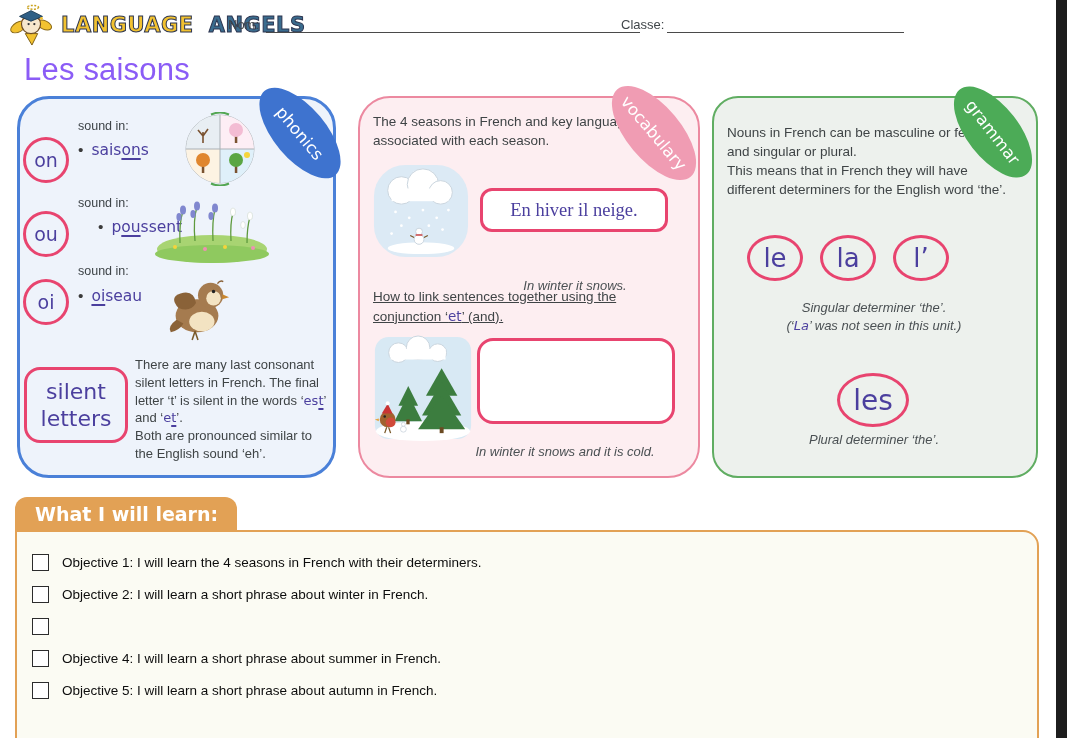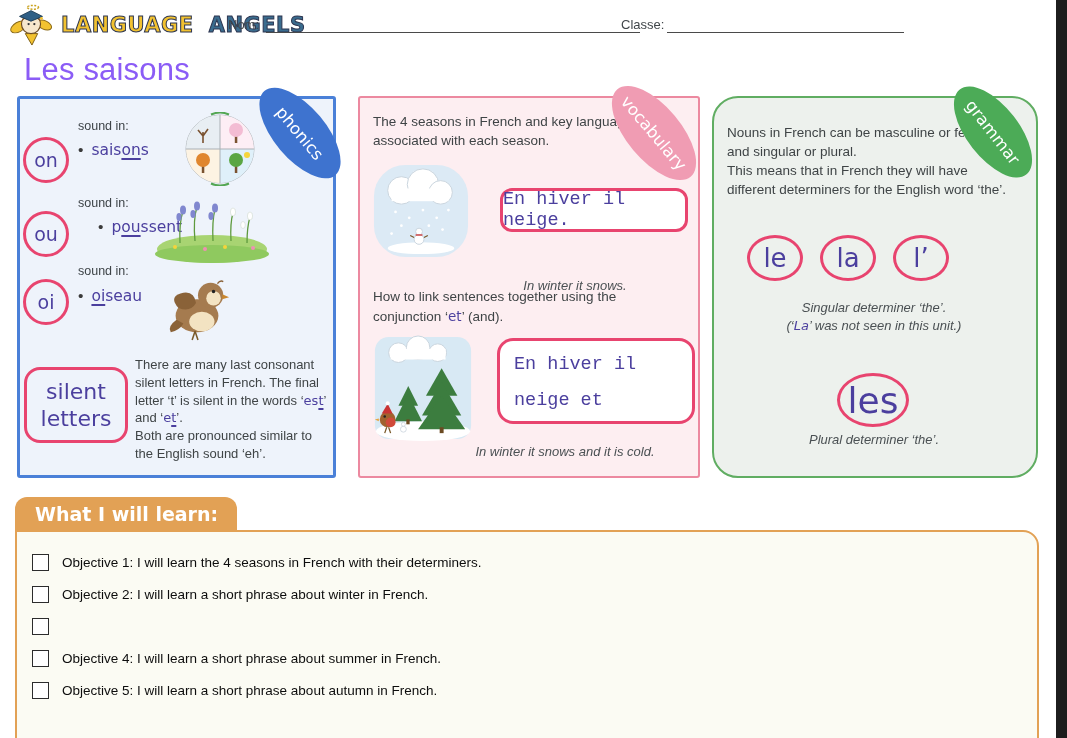--- a/index.html
+++ b/index.html
@@ -9,21 +9,21 @@
   
   .brand{left:10px;top:4px;display:flex;align-items:center;gap:9px;}
   .brand-txt{font-family:"DejaVu Sans",sans-serif;font-weight:800;font-size:21px;letter-spacing:.5px;
              -webkit-text-stroke:1px #2c3550;}
   .brand-lang{color:#f2c230;}
   .brand-ang{color:#3a6c8e;margin-left:6px;}
   .field-label{font-size:13px;color:#40464a;}
   .blank-line{border-bottom:1.4px solid #4a4a4a;height:18px;}
   .page-title{left:24px;top:40px;font-size:31px;color:#8b5cf6;letter-spacing:.2px;margin-top:12px;}
   
-  .panel{border-radius:3px;box-sizing:border-box;}
+  .panel{border-radius:32px;box-sizing:border-box;}
   .panel-phonics{left:17px;top:96px;width:319px;height:382px;background:#eef3fb;border:3px solid #4a80d8;}
   .panel-vocab{left:358px;top:96px;width:342px;height:382px;background:#fdeef1;border:2.5px solid #ec89a0;}
   .panel-grammar{left:712px;top:96px;width:326px;height:382px;background:#edf1ed;border:2.5px solid #60ad62;border-radius:26px;}
   .badge{z-index:6;display:flex;align-items:center;justify-content:center;border-radius:50%;
          color:#fff;font-family:"DejaVu Sans",sans-serif;font-size:16.5px;}
   .badge-phonics{left:245px;top:107px;width:110px;height:52px;background:#3e73cf;transform:rotate(50deg);}
   .badge-vocab{left:597px;top:106px;width:114px;height:54px;background:#f09cb3;transform:rotate(50deg);}
   .badge-grammar{left:939px;top:106px;width:108px;height:52px;background:#4cab57;transform:rotate(52deg);}
   
   .sound-label{font-size:12.5px;color:#3d4347;}
@@ -34,21 +34,21 @@
   .word .bullet{color:#3a3a3a;margin-right:8px;font-family:"Liberation Sans",sans-serif;}
   .ul{text-decoration:underline;text-decoration-thickness:1.5px;text-underline-offset:2.5px;}
   .silent-box{width:104px;height:76px;border:3.5px solid #e8446f;border-radius:16px;box-sizing:border-box;
         display:flex;flex-direction:column;align-items:center;justify-content:center;
         color:#4b3f9e;font-family:"DejaVu Sans",sans-serif;font-size:22px;line-height:1.25;}
   .note{font-size:13px;line-height:1.37;color:#3f4446;}
   .fr{font-family:"DejaVu Sans",sans-serif;color:#4b3f9e;}
   
   .body-text{font-size:13.5px;line-height:1.4;color:#3f4446;}
   .phrase-box{background:#ffffff;border:3px solid #e8446f;border-radius:12px;box-sizing:border-box;
-        color:#4b3f9e;font-family:Liberation Mono, monospace;font-size:18.5px;margin-left:20px;}
+        color:#4b3f9e;font-family:Liberation Serif, serif;font-size:18.5px;}
   .phrase-1{display:flex;align-items:center;justify-content:center;}
   .caption{font-size:13px;font-style:italic;color:#4a5053;text-align:center;}
   
   .det{border:3px solid #e8446f;border-radius:50%;box-sizing:border-box;background:transparent;
        display:flex;align-items:center;justify-content:center;color:#4b3f9e;
        font-family:"DejaVu Sans",sans-serif;margin-top:7px;}
   
   .learn-tab{left:15px;top:497px;width:222px;height:33px;background:#e2a155;border-radius:12px 12px 0 0;
        color:#fff;font-family:"DejaVu Sans",sans-serif;font-weight:700;font-size:19px;
        display:flex;align-items:center;padding-left:20px;box-sizing:border-box;}
@@ -195,21 +195,21 @@
       </g>
       <ellipse cx="50" cy="87" rx="34" ry="6" fill="#ffffff"></ellipse>
       <circle cx="48" cy="70" r="3.5" fill="#fff" stroke="#c9d4dd"></circle>
       <circle cx="48" cy="78" r="5" fill="#fff" stroke="#c9d4dd"></circle>
       <line x1="44.5" y1="73.5" x2="51.5" y2="73.5" stroke="#d05050" stroke-width="1.6"></line>
       <path d="M43,76 l-4,-2 M53,76 l4,-2" stroke="#7a5a2a" stroke-width="1.2"></path>
     </svg>
     <div class="abs phrase-box phrase-1" style="left:120px;top:90px;width:188px;height:44px;">En hiver il neige.</div>
     <div class="abs caption" style="left:120px;top:150px;width:190px;margin-top:30px;">In winter it snows.</div>
 
-    <div class="abs body-text" style="left:13px;top:190px;width:292px;">
+    <div class="abs body-text" style="left:13px;top:190px;width:292px;text-decoration:underline;">
       <span>How to link sentences together using the conjunction ‘</span><span class="fr">et</span><span>’ (and).</span>
     </div>
     <svg class="abs" style="left:12px;top:237px;" width="102" height="106" viewBox="0 0 102 108">
       <rect x="2" y="2" width="98" height="104" rx="14" fill="#d8e9f4"></rect>
       <g fill="#ffffff" stroke="#c9d4dd" stroke-width="1">
         <circle cx="26" cy="18" r="10"></circle>
           <circle cx="46" cy="13" r="12"></circle>
           <circle cx="66" cy="18" r="9"></circle>
       </g>
       <rect x="18" y="14" width="56" height="11" fill="#ffffff"></rect>
@@ -227,39 +227,38 @@
       <circle cx="18" cy="89" r="5" fill="#d04a3a"></circle>
       <polygon points="9,80 15,70 20,80" fill="#c93434"></polygon>
       <circle cx="15" cy="69.5" r="2" fill="#fff"></circle>
       <circle cx="12" cy="83" r="1.3" fill="#222"></circle>
       <polygon points="6,85 2,86 6,88" fill="#e8a23c"></polygon>
       <path d="M14,94 l-2,6 m4,-6 l2,6" stroke="#7a5a2a" stroke-width="1.3" fill="none"></path>
       <circle cx="31" cy="96" r="3" fill="#fff" stroke="#c9d4dd" stroke-width=".8"></circle>
       <circle cx="31" cy="91" r="2" fill="#fff" stroke="#c9d4dd" stroke-width=".8"></circle>
     </svg>
     <div class="abs phrase-box" style="left:117px;top:240px;width:198px;height:86px;border-radius:16px;padding:6px 14px;line-height:36px;">
-      <span style="display:block;">En hiver il neige et</span>
     </div>
     <div class="abs caption" style="left:75px;top:346px;width:260px;">In winter it snows and it is cold.</div>
   </div>
   <div class="abs badge badge-vocab">vocabulary</div>
 
   <div class="abs panel panel-grammar">
     <div class="abs body-text" style="left:13px;top:26px;width:292px;">
       <span>Nouns in French can be masculine or feminine and singular or plural.</span><br>
       <span>This means that in French  they will have different determiners for the English word ‘the’.</span>
     </div>
     <div class="abs det" style="left:33px;top:130px;width:56px;height:46px;font-size:26px;">le</div>
     <div class="abs det" style="left:106px;top:130px;width:56px;height:46px;font-size:26px;">la</div>
     <div class="abs det" style="left:179px;top:130px;width:56px;height:46px;font-size:26px;">l’</div>
     <div class="abs caption" style="left:12px;top:220px;width:296px;">
       <span>(‘</span><span class="fr" style="font-style:italic;">La</span><span>’ was not seen in this unit.)</span>
     </div>
     <div class="abs caption" style="left:12px;top:202px;width:296px;">Singular determiner ‘the’.</div>
-    <div class="abs det" style="left:123px;top:268px;width:72px;height:54px;font-size:36px;">les</div>
+    <div class="abs det" style="left:123px;top:268px;width:72px;height:54px;font-size:28px;">les</div>
     <div class="abs caption" style="left:12px;top:334px;width:296px;">Plural determiner ‘the’.</div>
   </div>
   <div class="abs badge badge-grammar">grammar</div>
 
   <div class="abs learn-tab">What I will learn:</div>
   <div class="abs learn-box">
     <div class="obj-row" style="top:22px;">
       <span class="obj-check"></span>
       <span class="obj-label">Objective 1: I will learn the 4 seasons in French with their determiners.</span>
     </div>

